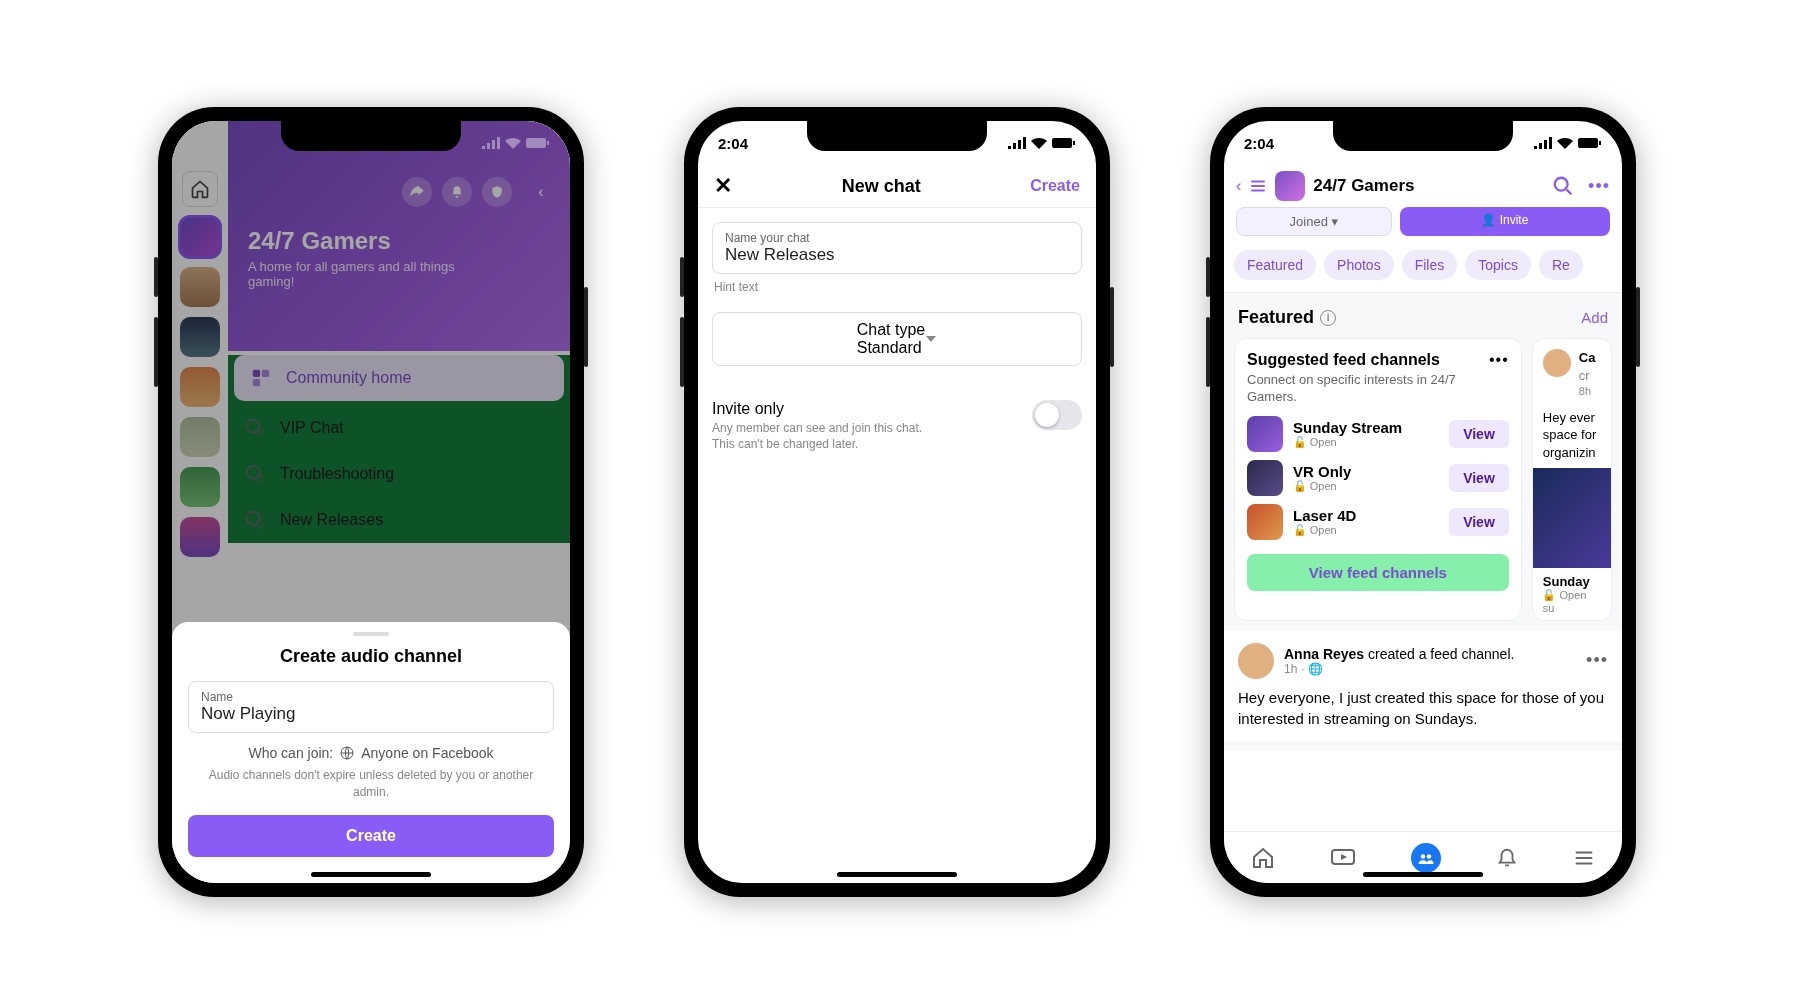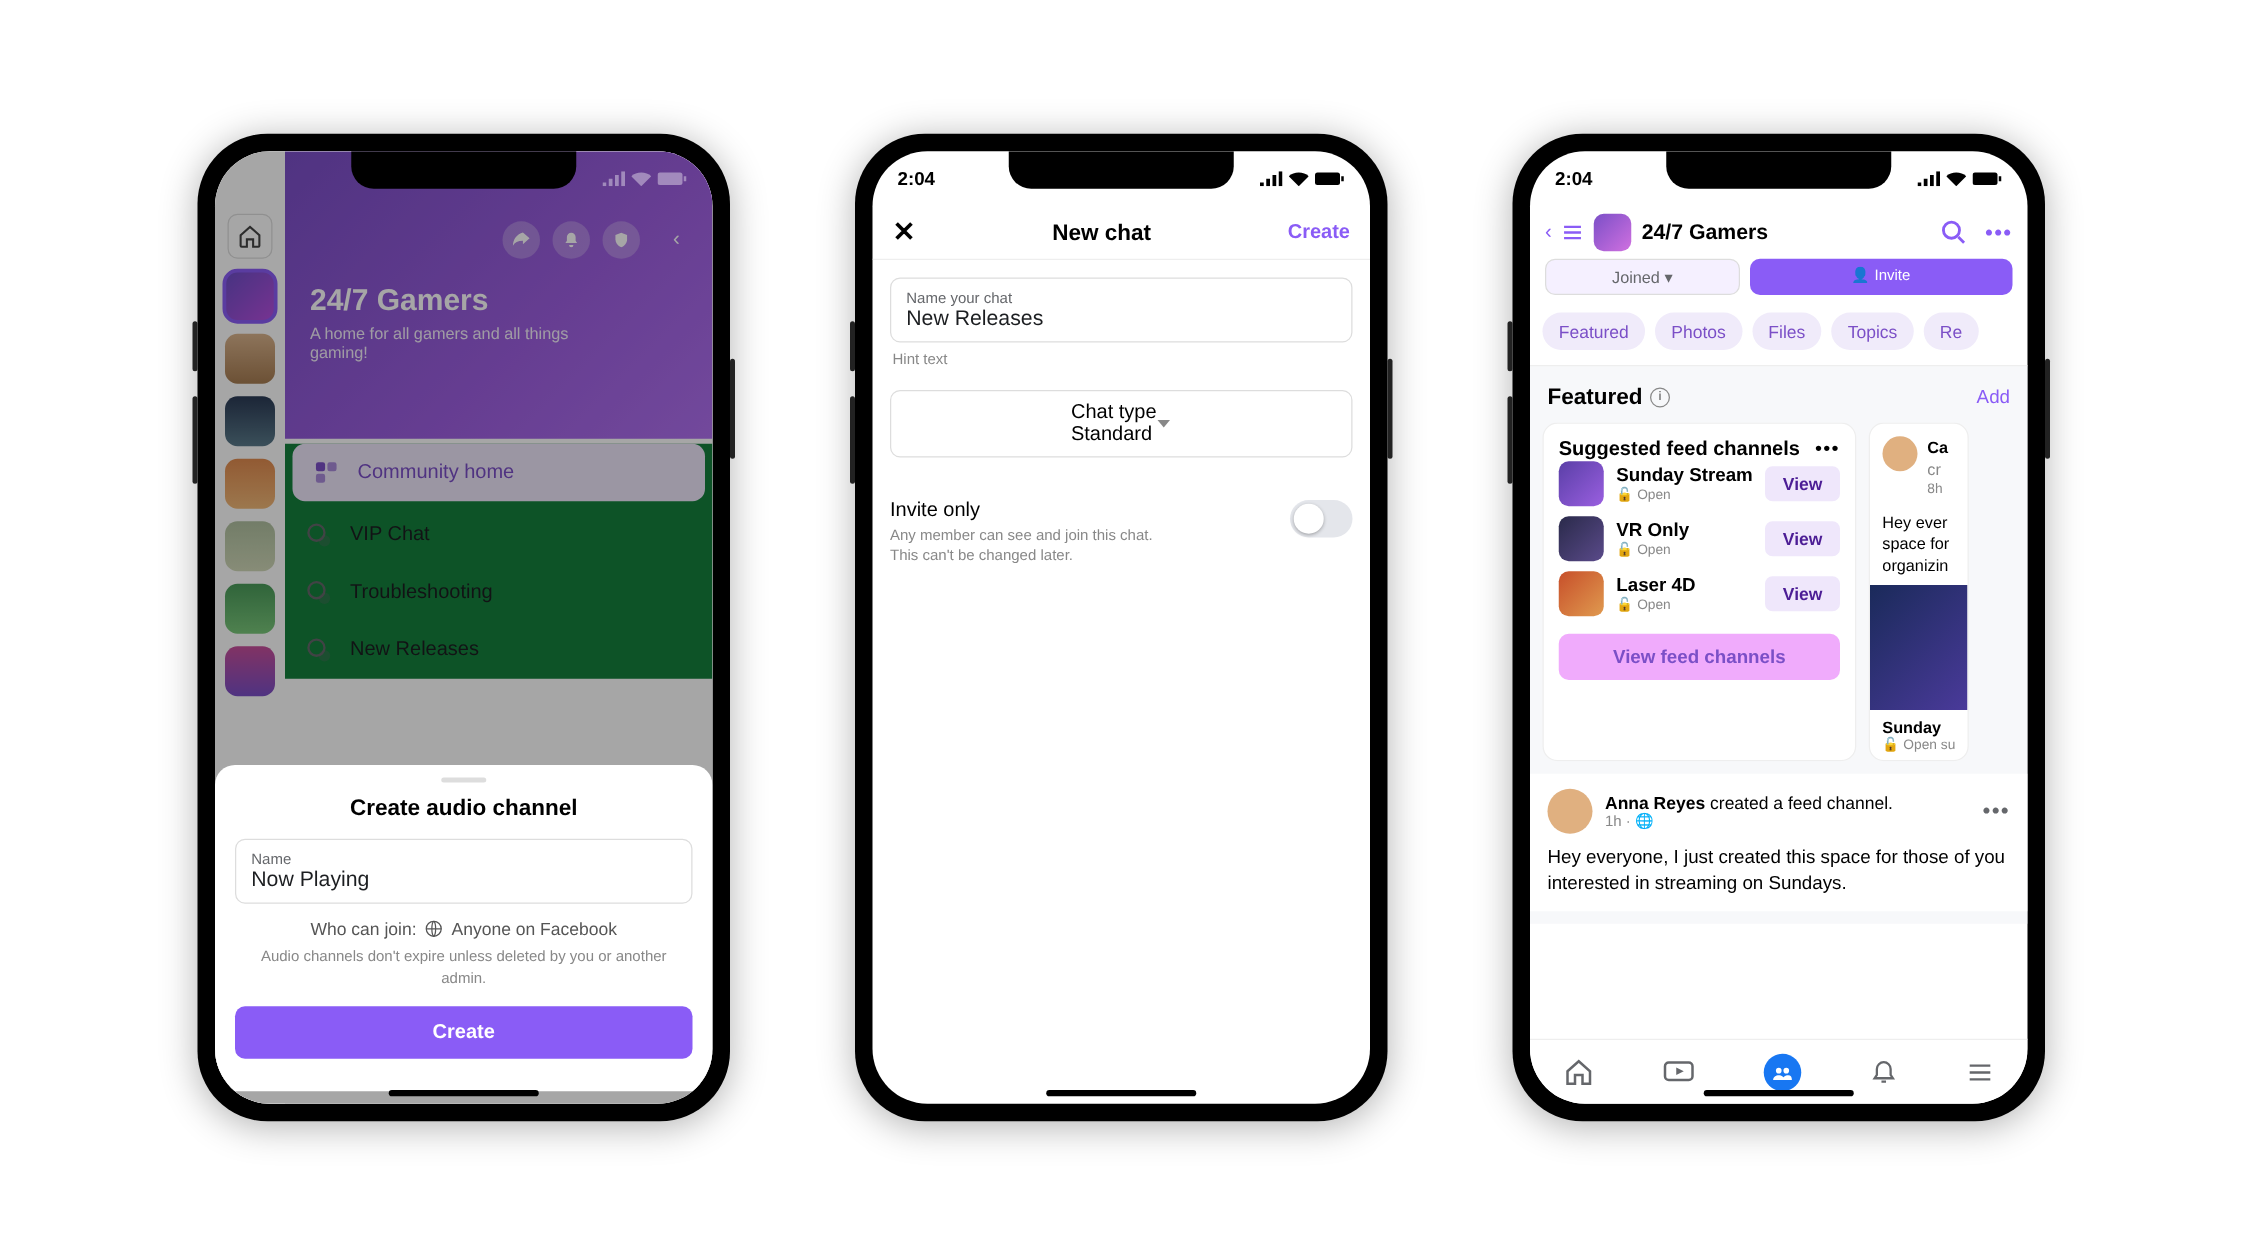--- a/index.html
+++ b/index.html
@@ -30,21 +30,21 @@
   .p1-hero-icons { position:absolute; top:56px; right:14px; display:flex; gap:10px; }
   .p1-hero-icons div { width:30px; height:30px; background:rgba(255,255,255,.25); border-radius:50%; display:flex; align-items:center; justify-content:center; color:#fff; }
   .p1-title { font-size:24px; font-weight:700; margin-top:50px; }
   .p1-sub { font-size:13px; opacity:.9; margin-top:4px; max-width:240px; }
   .p1-menu { background:#15803d; }
   .p1-mi { display:flex; align-items:center; gap:14px; padding:12px 16px; font-size:16px; color:#1c1e21; }
   .p1-mi.active { background:#efe7fb; color:#7b4fc7; font-weight:500; border-radius:10px; margin:4px 6px; }
   .p1-mi .ic { width:22px; height:22px; color:#65676b; }
   .p1-mi.active .ic { color:#7b4fc7; }
   .p1-overlay { position:absolute; inset:0; background:rgba(0,0,0,.35); }
-  .p1-sheet { position:absolute; left:0; right:0; bottom:10px; background:#fff; border-top-left-radius:16px; border-top-right-radius:16px; padding:10px 16px 26px; z-index:30; }
+  .p1-sheet { position:absolute; left:0; right:0; bottom:0; background:#fff; border-top-left-radius:16px; border-top-right-radius:16px; padding:10px 16px 26px; z-index:30; }
   .p1-grab { width:36px; height:4px; background:#ddd; border-radius:2px; margin:0 auto 10px; }
   .p1-sheet h3 { text-align:center; font-size:18px; font-weight:600; margin-bottom:14px; }
   .p1-field { border:1px solid #ddd; border-radius:8px; padding:8px 12px; }
   .p1-field .lbl { font-size:12px; color:#65676b; }
   .p1-field .val { font-size:17px; color:#1c1e21; }
   .p1-join { display:flex; justify-content:center; align-items:center; gap:6px; font-size:14px; color:#555; margin:12px 0 6px; }
   .p1-hint { font-size:12px; color:#888; text-align:center; line-height:1.4; padding:0 10px; }
   .p1-create { width:100%; background:#8a5cf6; color:#fff; border:none; border-radius:8px; padding:12px; font-size:16px; font-weight:600; margin-top:14px; }
 
   
@@ -83,21 +83,21 @@
   .p3-cards { display:flex; gap:10px; padding:0 10px; overflow:hidden; }
   .p3-card { background:#fff; border-radius:12px; border:1px solid #eee; padding:12px; min-width:248px; }
   .p3-card h4 { font-size:16px; font-weight:700; }
   .p3-card .sub { font-size:13px; color:#65676b; margin:3px 0 10px; line-height:1.3; }
   .p3-ch { display:flex; align-items:center; gap:10px; margin-bottom:8px; }
   .p3-ch .img { width:36px;height:36px;border-radius:8px;background:#aaa; }
   .p3-ch .img.a{background:linear-gradient(135deg,#5a3fa7,#9a5fe0);} .p3-ch .img.b{background:linear-gradient(135deg,#2a2a4a,#5a4a8a);} .p3-ch .img.c{background:linear-gradient(135deg,#c74f2a,#e09a4f);}
   .p3-ch .nm { font-size:15px; font-weight:600; }
   .p3-ch .op { font-size:11px; color:#888; display:flex; align-items:center; gap:3px; }
   .p3-view { background:#efe7fb; color:#4c1d95; border:none; padding:6px 14px; border-radius:6px; font-size:14px; font-weight:600; margin-left:auto; }
-  .p3-vfc { width:100%; background:#f0abfc; color:#7b4fc7; border:none; padding:10px; border-radius:8px; font-size:15px; font-weight:600; margin-top:6px; }
+  .p3-vfc { width:100%; background:#86efac; color:#7b4fc7; border:none; padding:10px; border-radius:8px; font-size:15px; font-weight:600; margin-top:6px; }
   .p3-card2 { background:#fff; border-radius:12px; border:1px solid #eee; min-width:80px; overflow:hidden; }
   .p3-card2 .hd { padding:10px; display:flex; gap:8px; }
   .p3-card2 .av { width:28px;height:28px;border-radius:50%;background:#e0b080; }
   .p3-card2 .tx { font-size:13px; line-height:1.35; }
   .p3-card2 .im { height:100px; background:linear-gradient(135deg,#1a2a5a,#4a3a9a); }
   .p3-card2 .ft { padding:6px 10px; font-size:13px; font-weight:600; }
   .p3-card2 .ft .op{font-size:11px;color:#888;font-weight:400;}
   .p3-post { background:#fff; margin-top:10px; padding:12px 14px; }
   .p3-post .hd { display:flex; gap:10px; align-items:center; }
   .p3-post .av { width:36px;height:36px;border-radius:50%;background:#e0b080; }
@@ -330,20 +330,21 @@
             <span class="info">i</span>
           </div>
         <div class="add">Add</div>
       </div>
       <div class="p3-cards">
         <div class="p3-card">
           <div style="display:flex;justify-content:space-between;align-items:center;">
             <h4>Suggested feed channels</h4>
             <span style="letter-spacing:1px;">•••</span>
           </div>
+          <div class="sub">Connect on specific interests in 24/7 Gamers.</div>
           <div class="p3-ch">
             <div class="img a"></div>
             <div style="flex:1;">
               <div class="nm">Sunday Stream</div>
               <div class="op">🔓 <span>Open</span></div>
             </div>
             <button class="p3-view">View</button>
           </div>
           <div class="p3-ch">
             <div class="img b"></div>

